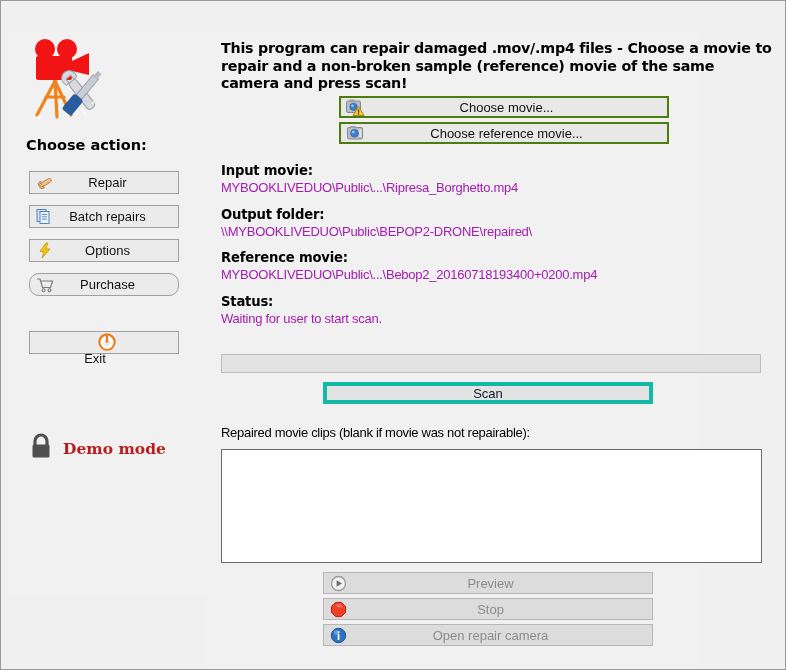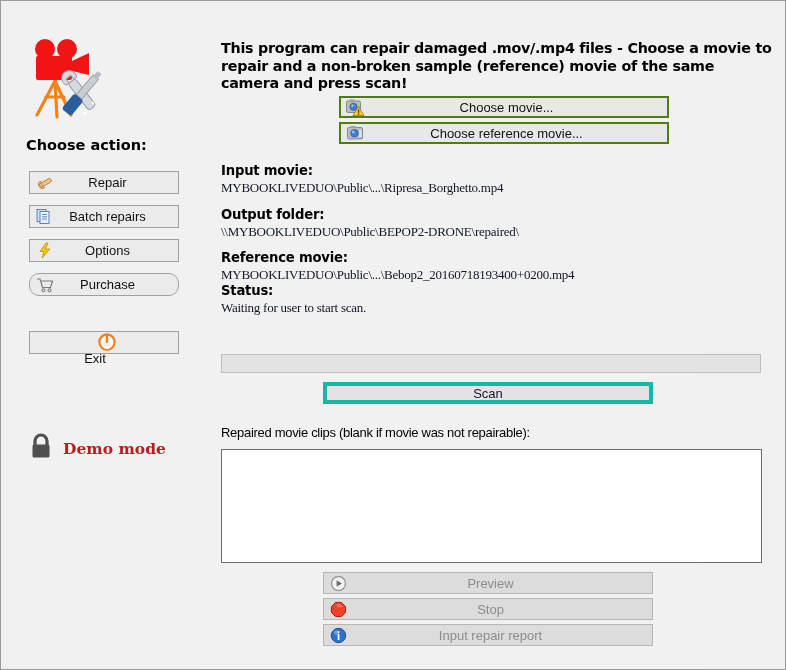--- a/index.html
+++ b/index.html
@@ -189,30 +189,29 @@
   .field { position: absolute; left: 15px; width: 555px; }
   .fl {
     font-size: 13.2px;
     font-weight: bold;
     color: #000;
     font-family: "DejaVu Sans", sans-serif;
     letter-spacing: -0.2px;
   }
   .fv {
     font-size: 13px;
-    color: #0f172a;
+    color: #a21caf;
     margin-top: 2px;
     letter-spacing: -0.25px;
     white-space: nowrap;
-    font-family: Liberation Serif, serif;
   }
   #f-input  { top: 131px; }
   #f-output { top: 175px; }
   #f-ref    { top: 218px; }
-  #f-status { top: 251px; }
+  #f-status { top: 262px; }
 
   .progress {
     position: absolute;
     left: 15px; top: 322px;
     width: 540px; height: 19px;
     background: #e3e3e3;
     border: 1px solid #bdbdbd;
     box-sizing: border-box;
   }
   .progress .fill {
@@ -472,17 +471,17 @@
 
     <div class="dbtn" id="btn-report">
       <span class="ico">
         <svg width="17" height="17" viewBox="0 0 17 17">
           <circle cx="8.5" cy="8.5" r="7.2" fill="#2f72c4" stroke="#1d4e8c" stroke-width="1"></circle>
           <circle cx="6.3" cy="5.6" r="2.4" fill="#7fb0e6" opacity="0.7"></circle>
           <rect x="7.7" y="7" width="1.7" height="6" fill="#ffffff"></rect>
           <rect x="7.7" y="4.2" width="1.7" height="1.9" fill="#ffffff"></rect>
         </svg>
       </span>
-      <span class="lbl">Input repair report</span>
+      <span class="lbl">Open repair camera</span>
     </div>
 
   </div>
 </div>
 
 </body></html>

